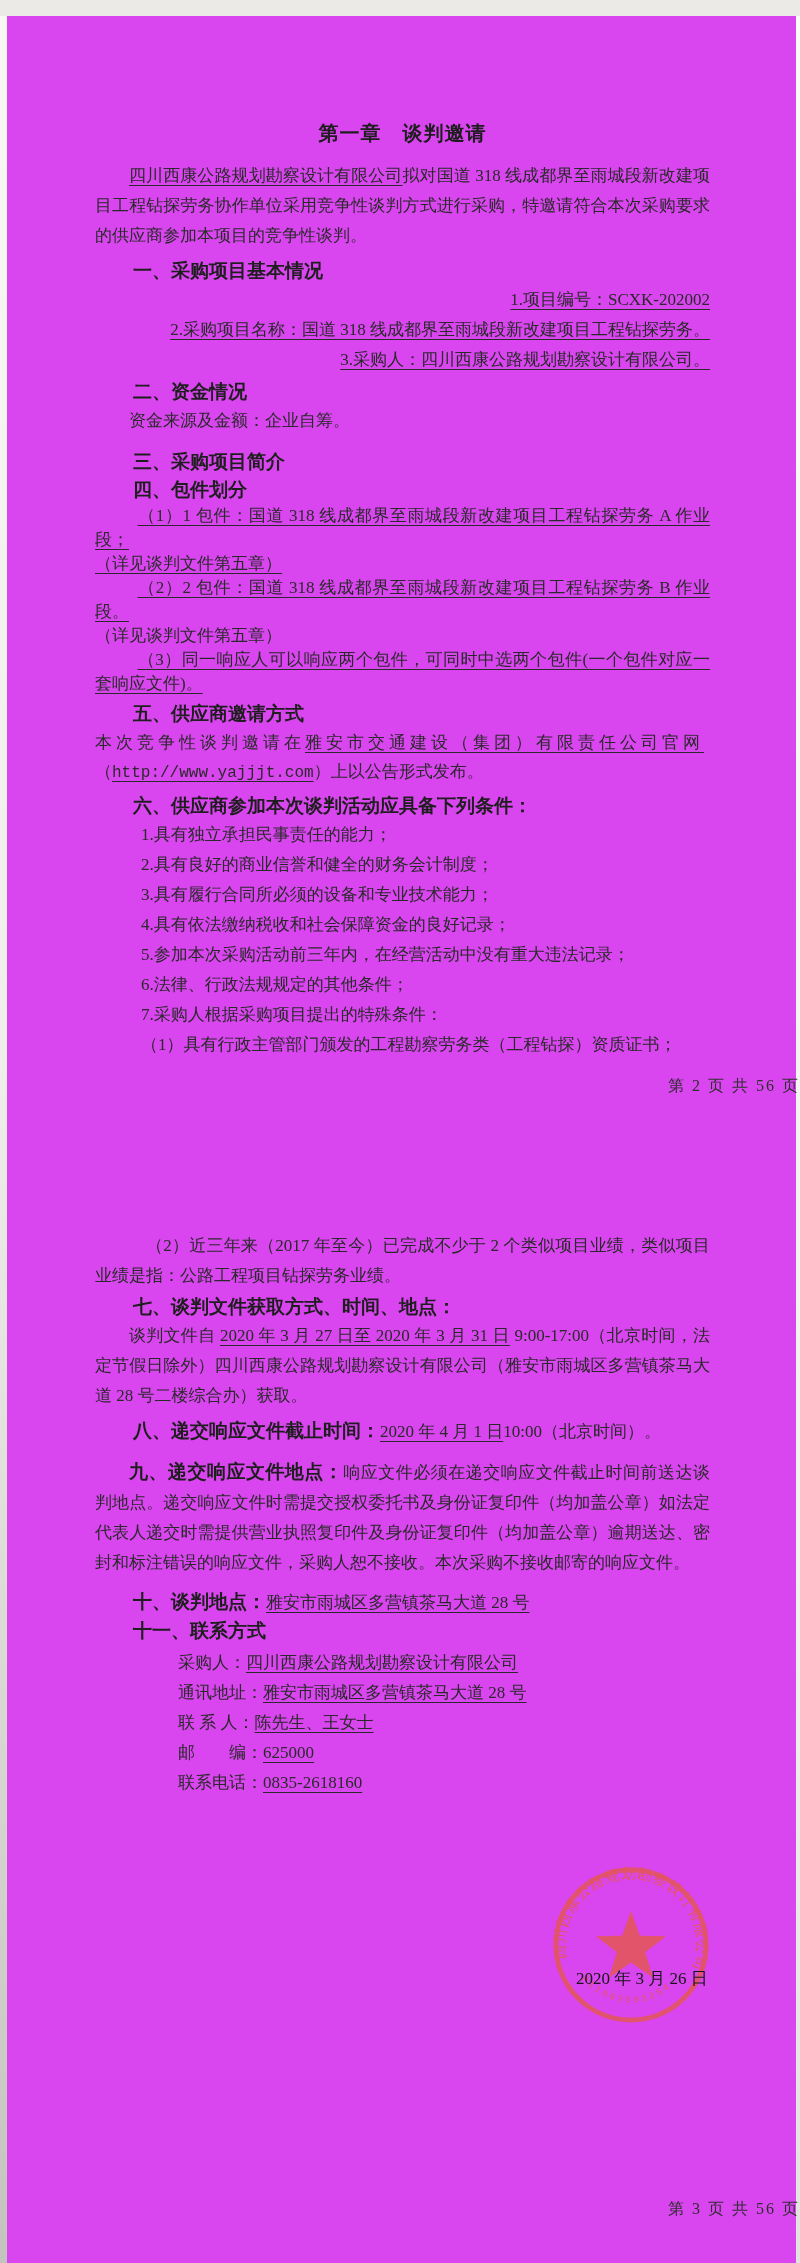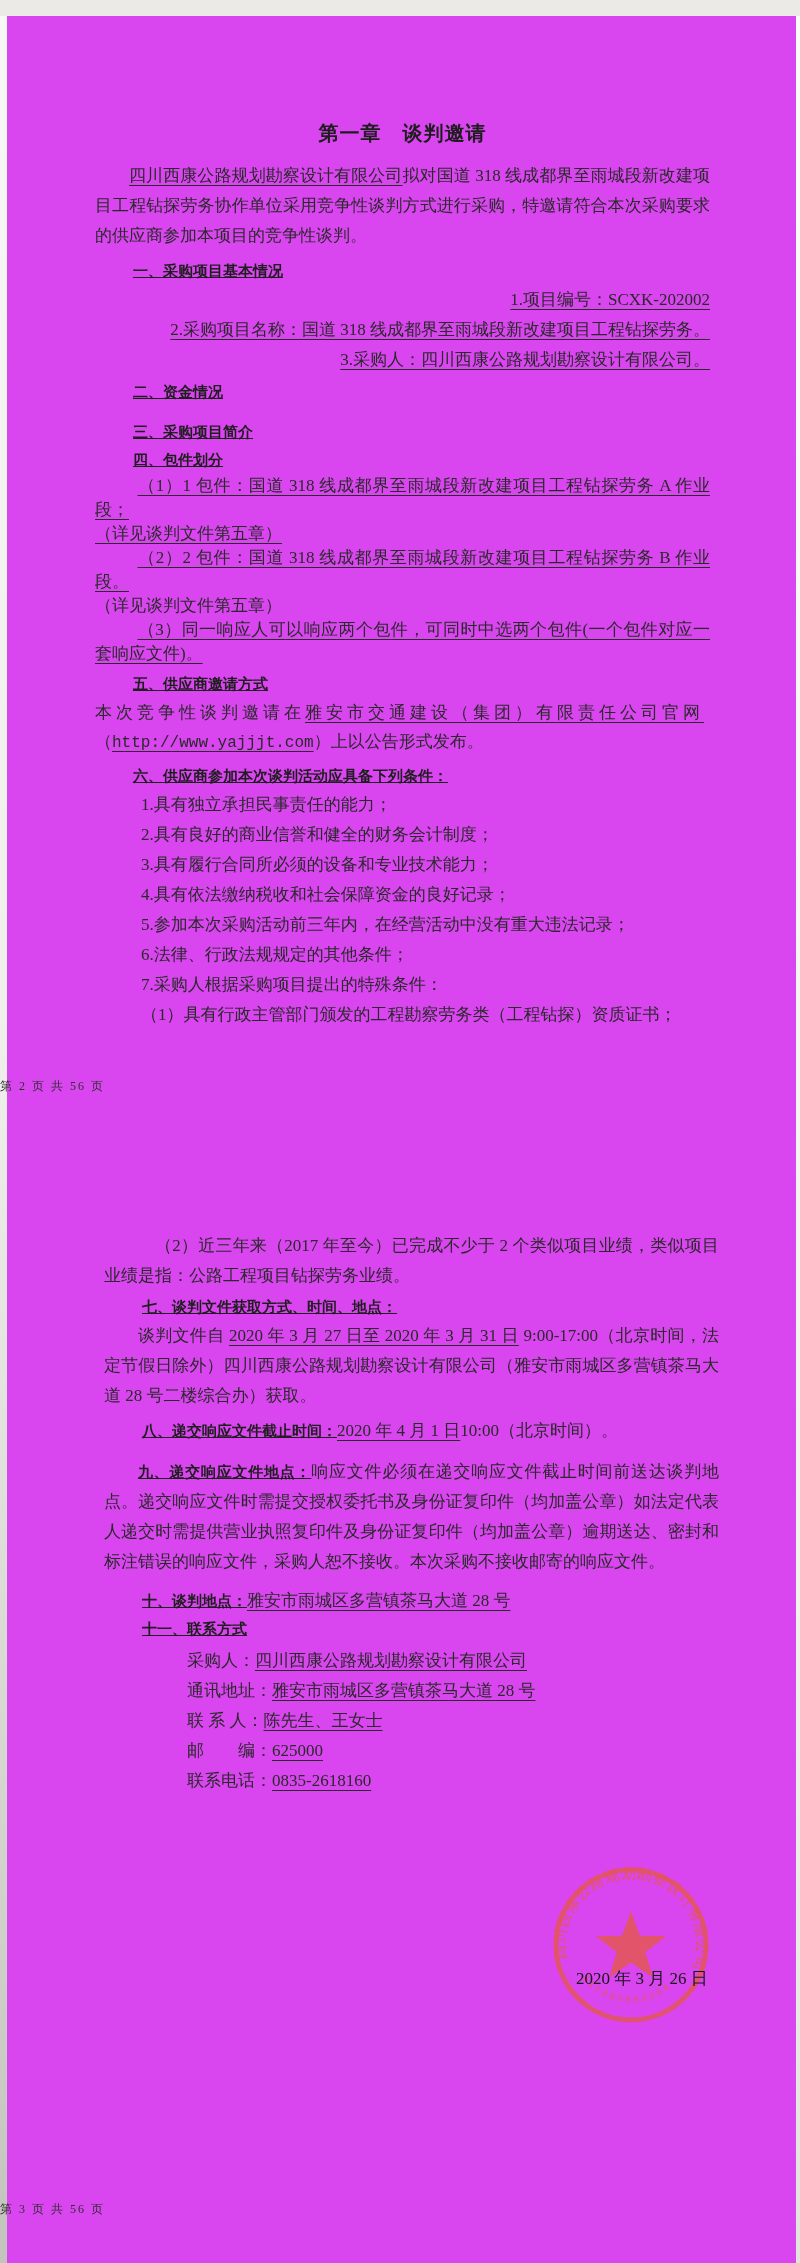--- a/index.html
+++ b/index.html
@@ -16,49 +16,48 @@
   }
   .edge-left {
     position:absolute; left:0; top:0; width:7px; height:100%;
     background:linear-gradient(to bottom,#f7f7f5 0%,#efefec 45%,#d8d8d3 75%,#c3c3bd 100%);
   }
   .edge-right {
     position:absolute; right:0; top:0; width:4px; height:100%;
     background:linear-gradient(to bottom,#fbfbfa 0%,#f1f1ee 70%,#e2e2de 100%);
   }
   .content { position:absolute; left:95px; top:0; width:615px; }
-  .content2 { position:absolute; left:104px; top:1215px; width:615px; }
+  .content2 { position:absolute; left:95px; top:1215px; width:615px; }
 
   .doc-title {
     margin-top:103px;
     text-align:center;
     font-family:"Liberation Sans","DejaVu Sans",sans-serif;
     font-weight:bold; font-size:20px; line-height:28px; color:#1d1d1d;
     letter-spacing:1px;
   }
   .p { text-align:justify; line-height:30px; }
   .indent { text-indent:2em; }
   .h {
     font-family:"Liberation Sans","DejaVu Sans",sans-serif;
-    font-weight:bold; font-size:15px; line-height:28px; color:#1e1e1e;
+    font-weight:bold; font-size:19px; line-height:28px; color:#1e1e1e;
     margin-left:38px;
-    text-decoration:underline;
   }
   .u { text-decoration:underline; text-underline-offset:4px; text-decoration-thickness:from-font;text-align:right; }
   .items { margin-left:46px; line-height:30px; }
   .items > div { white-space:nowrap; }
   .pk { line-height:24px; text-align:justify; }
   .pk .lead { display:inline-block; width:2.5em; }
   .sp-line { letter-spacing:4px; line-height:29px; white-space:nowrap; }
   .url-line { line-height:29px; }
   .mono { font-family:"Liberation Mono","DejaVu Sans Mono",monospace; font-size:16px; }
   .sub1 { margin-left:46px; line-height:30px; }
   .footer {
-    position:absolute; left:0; width:800px; text-align:left;
-    font-size:12px; color:#2f2f2f; letter-spacing:2px; line-height:28px;
+    position:absolute; left:0; width:800px; text-align:right;
+    font-size:16px; color:#2f2f2f; letter-spacing:2px; line-height:28px;
   }
   .f2 { top:1056px; } .f3 { top:2179px; }
   .contacts { margin-left:83px; line-height:30px; margin-top:3px; }
   .contacts .row { white-space:nowrap; }
   .stamp { position:absolute; left:550px; top:1848px; width:162px; height:162px; opacity:.88; }
   .date-line {
     position:absolute; left:576px; top:1950px; width:160px;
     font-size:17px; line-height:26px; color:#161616; white-space:nowrap; z-index:5;
   }
   .mt6{margin-top:6px;} .mt4{margin-top:4px;} .mt3{margin-top:3px;} .mt12{margin-top:12px;}
@@ -79,20 +78,21 @@
     <p class="p indent mt14"><span class="u">四川西康公路规划勘察设计有限公司</span><span>拟对国道 318 线成都界至雨城段新改建项目工程钻探劳务协作单位采用竞争性谈判方式进行采购，特邀请符合本次采购要求的供应商参加本项目的竞争性谈判。</span></p>
 
     <div class="h mt6">一、采购项目基本情况</div>
     <div class="items">
       <div class="u">1.项目编号：SCXK-202002</div>
       <div class="u">2.采购项目名称：国道 318 线成都界至雨城段新改建项目工程钻探劳务。</div>
       <div class="u">3.采购人：四川西康公路规划勘察设计有限公司。</div>
     </div>
 
     <div class="h mt3">二、资金情况</div>
+    <p class="p indent">资金来源及金额：企业自筹。</p>
 
     <div class="h mt12">三、采购项目简介</div>
 
     <div class="h">四、包件划分</div>
     <div class="pk">
       <div><span class="lead"></span><span class="u">（1）1 包件：国道 318 线成都界至雨城段新改建项目工程钻探劳务 A 作业段；</span></div>
       <div><span class="u">（详见谈判文件第五章）</span></div>
       <div><span class="lead"></span><span class="u">（2）2 包件：国道 318 线成都界至雨城段新改建项目工程钻探劳务 B 作业段。</span></div>
       <div>（详见谈判文件第五章）</div>
       <div><span class="lead"></span><span class="u">（3）同一响应人可以响应两个包件，可同时中选两个包件(一个包件对应一套响应文件)。</span></div>

